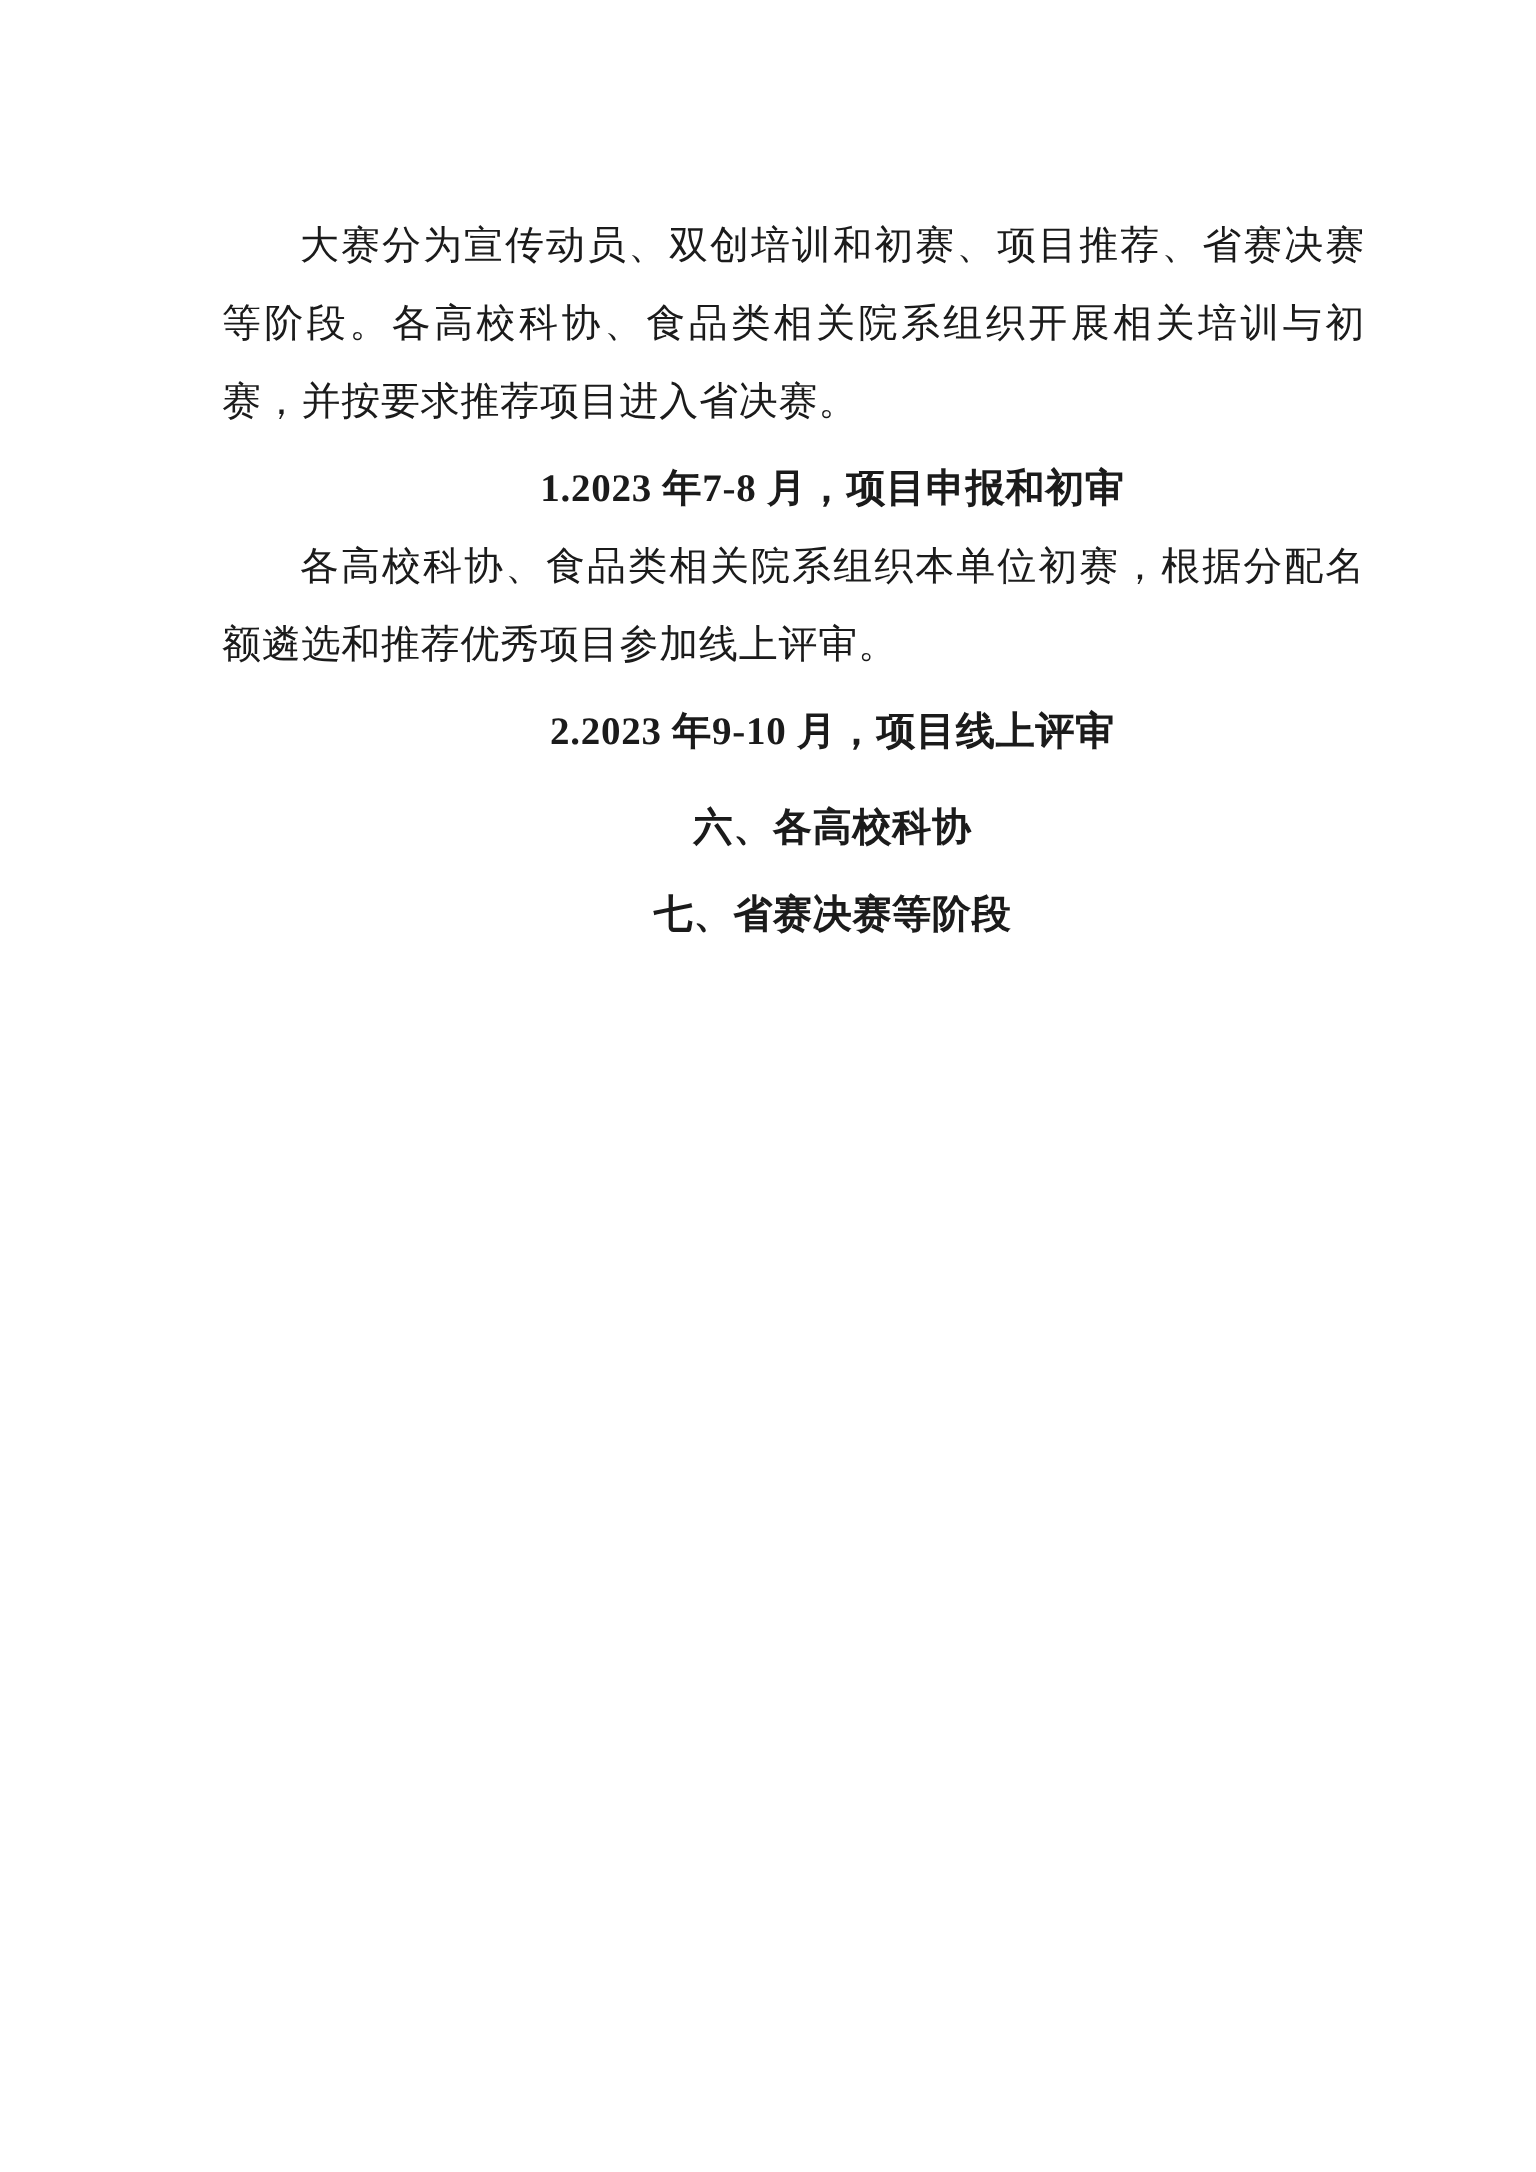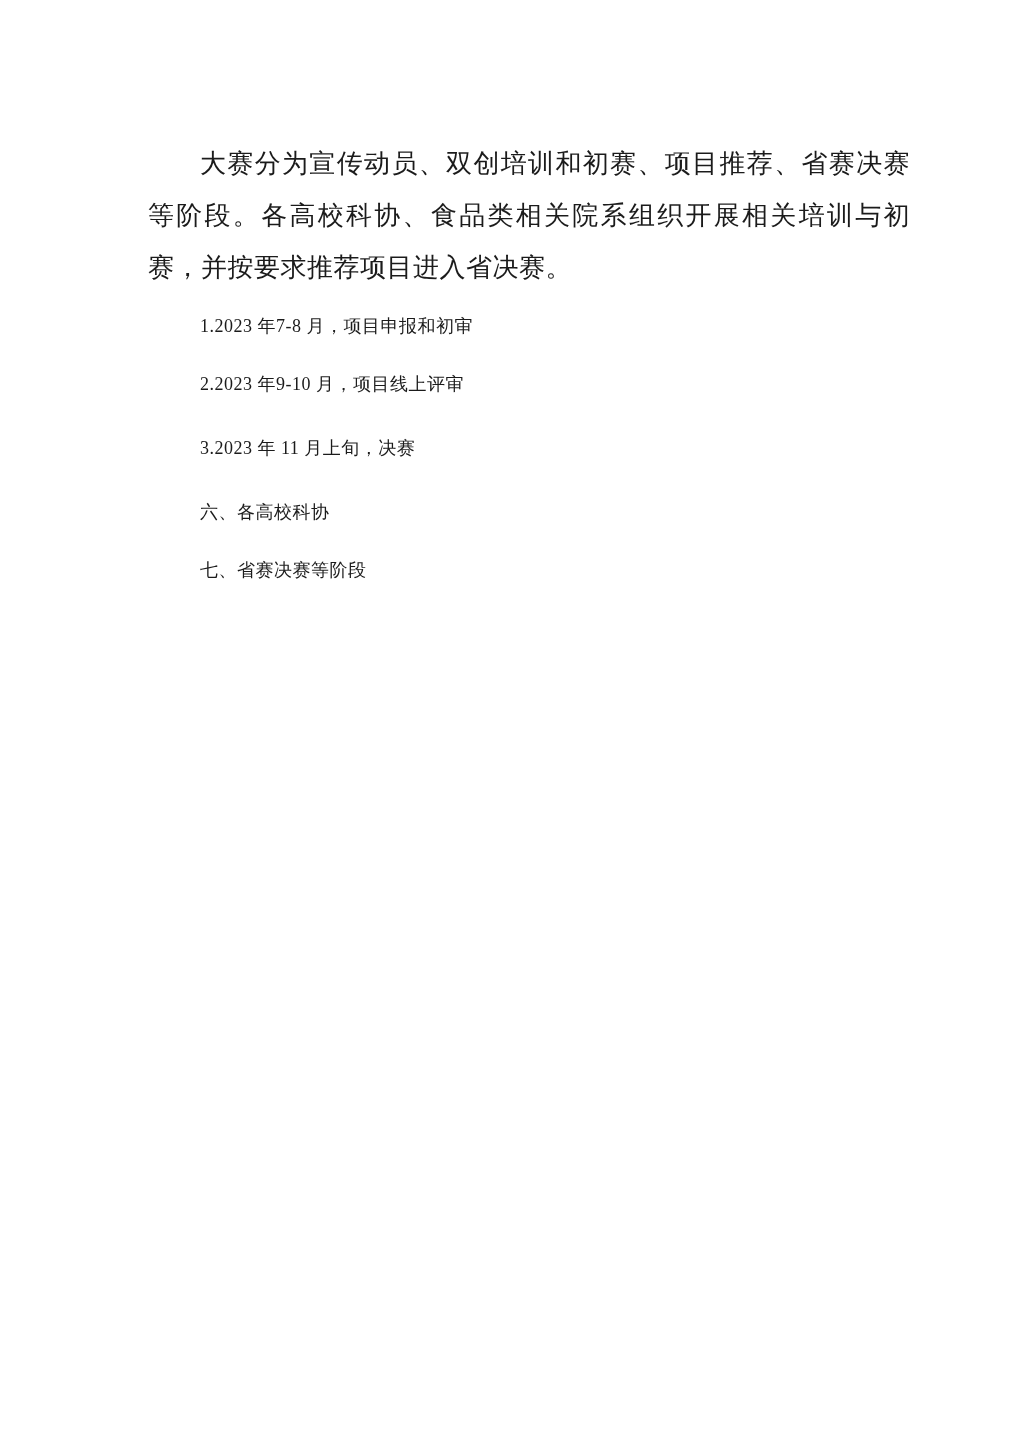--- a/index.html
+++ b/index.html
@@ -29,49 +29,49 @@
     font-size: 26px;
     line-height: 52px;
     text-indent: 52px;
     text-align: justify;
     text-justify: inter-ideograph;
     letter-spacing: 0.5px;
     font-weight: normal;
   }
   .heading-para {
     margin: 6px 0 0 0;
-    font-size: 18px;
+    font-size: 26px;
     line-height: 52px;
     text-indent: 52px;
-    text-align: left;
+    text-align: center;
     letter-spacing: 0.5px;
-    font-weight: normal;
+    font-weight: bold;
   }
   .section-heading {
     margin-top: 12px;
   }
   .bold-run {
     font-weight: bold;
   }
 </style>
 </head>
 <body>
 
 <div class="page">
   <div class="content">
 
     <p class="body-para">大赛分为宣传动员、双创培训和初赛、项目推荐、省赛决赛等阶段。各高校科协、食品类相关院系组织开展相关培训与初赛，并按要求推荐项目进入省决赛。</p>
 
     <p class="heading-para">1.2023 年7-8 月，项目申报和初审</p>
 
+    <p class="body-para">各高校科协、食品类相关院系组织本单位初赛，根据分配名额遴选和推荐优秀项目参加线上评审。</p>
 
     <p class="heading-para">2.2023 年9-10 月，项目线上评审</p>
 
 
-    <p class="heading-para section-heading">3.2023 年 11 月上旬，决赛</p>
 
 
     <p class="heading-para section-heading">六、各高校科协</p>
 
 
     <p class="heading-para">七、省赛决赛等阶段</p>
 
   </div>
 </div>
 

